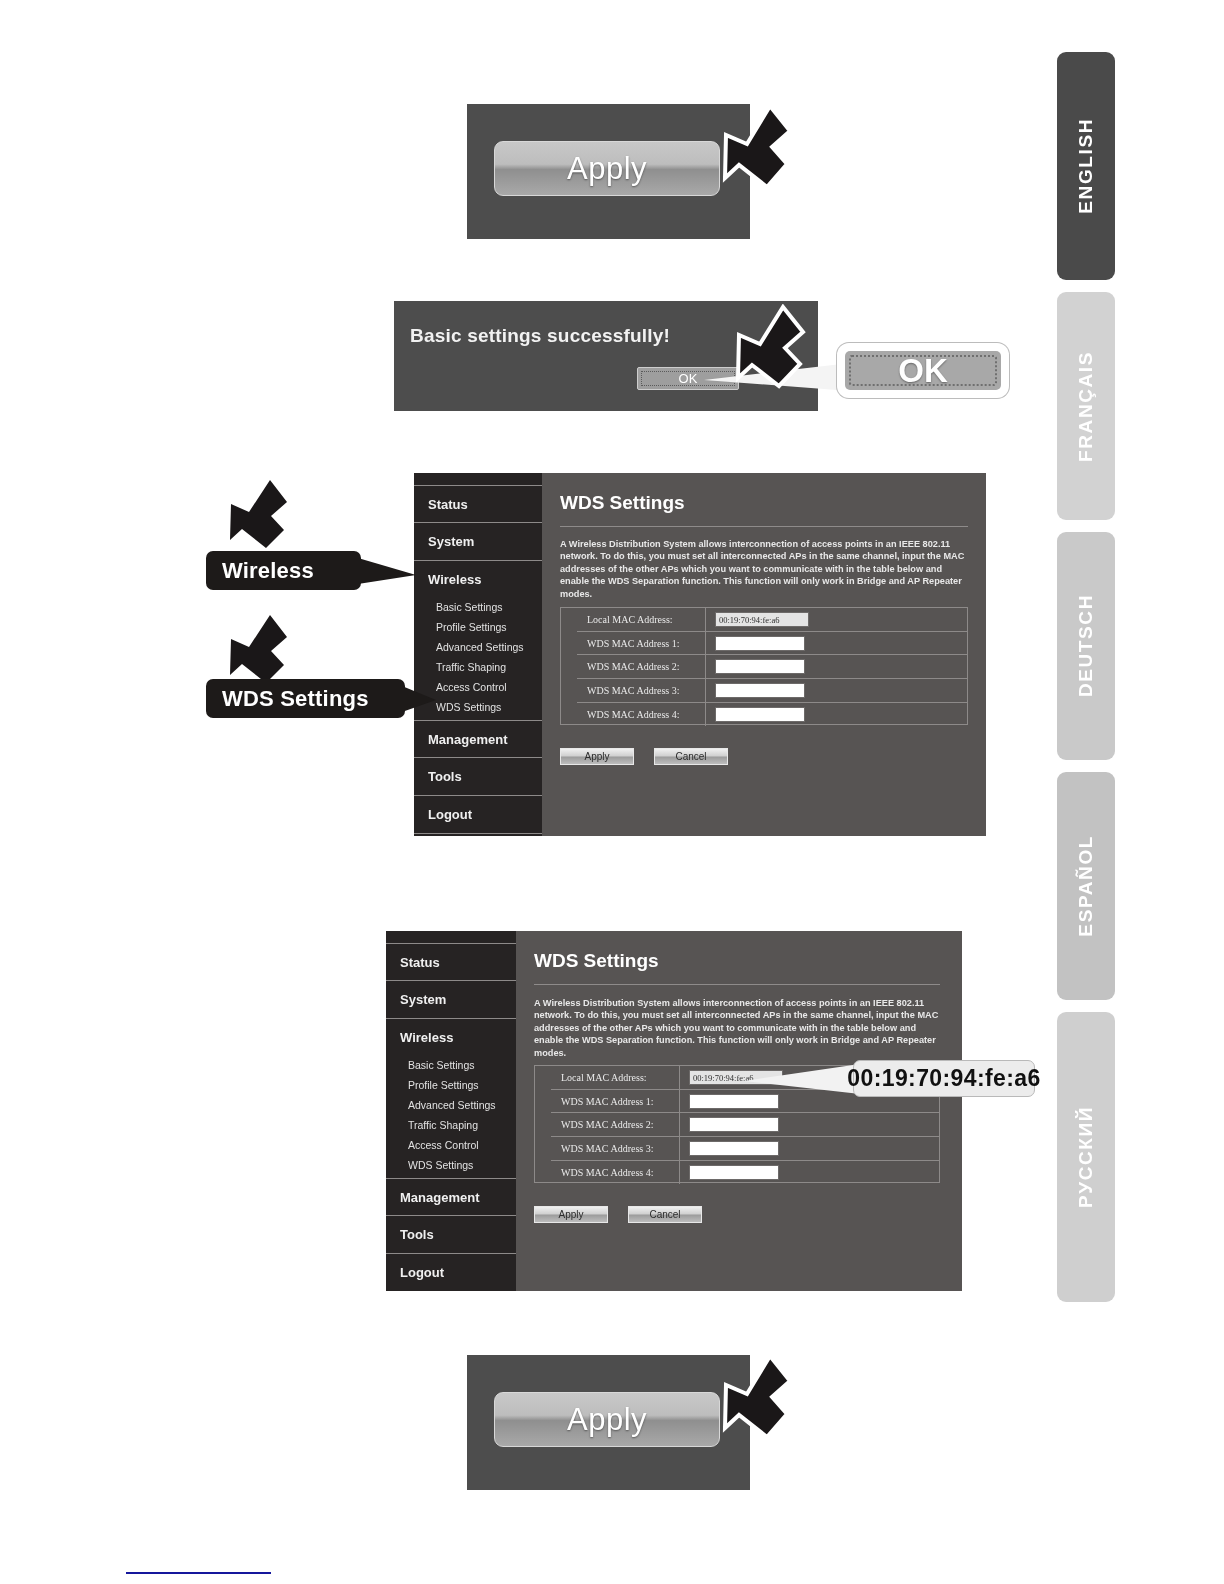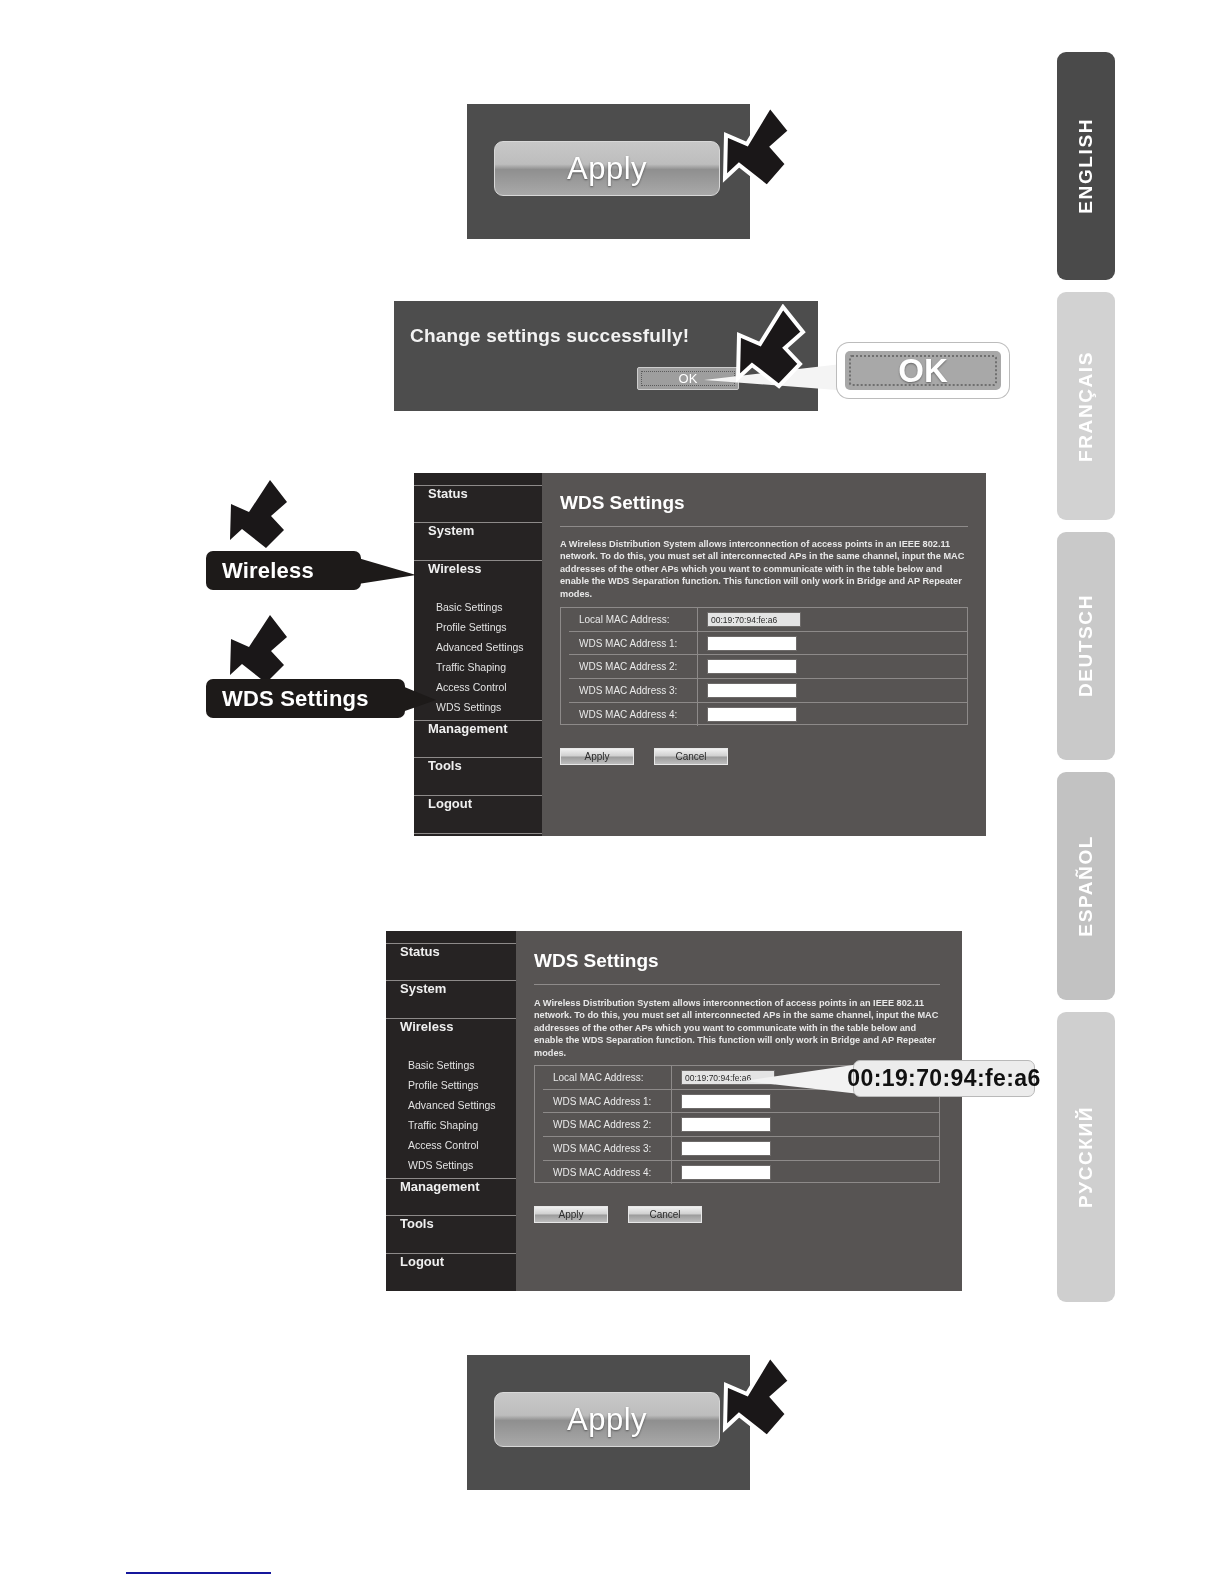--- a/index.html
+++ b/index.html
@@ -92,34 +92,34 @@
     display:flex;align-items:center;
     color:#ffffff;font-weight:bold;letter-spacing:.2px;
     padding-left:16px;box-sizing:border-box;
   }
 
   
   .ui{position:absolute;background:#575453;box-sizing:border-box;}
   .ui-side{position:absolute;left:0;top:0;bottom:0;width:0;background:#262323;}
   .side-item{
     position:absolute;left:0;right:0;color:#f0f0f0;
-    display:flex;box-sizing:border-box;
+    display:flex;align-items:center;box-sizing:border-box;
     border-bottom:1px solid #8d8a89;
   }
   .side-item.top{border-top:1px solid #8d8a89;}
   .side-main{font-weight:bold;}
   .side-sub{
     position:absolute;left:0;right:0;color:#e2e2e2;
     display:flex;align-items:center;box-sizing:border-box;
   }
   .ui-title{position:absolute;color:#ffffff;font-weight:bold;}
   .ui-rule{position:absolute;height:1px;background:#8e8b8a;}
   .ui-desc{position:absolute;color:#e8e8e8;font-weight:bold;}
   .ui-table{position:absolute;border:1px solid #8d8a89;box-sizing:border-box;}
-  .ui-row{position:absolute;left:8px;right:0;box-sizing:border-box;border-bottom:1px solid #8d8a89;}
+  .ui-row{position:absolute;left:16px;right:0;box-sizing:border-box;border-bottom:1px solid #8d8a89;font-family:Liberation Serif, serif;}
   .ui-row.last{border-bottom:none;}
   .ui-label{position:absolute;left:0;top:0;bottom:0;display:flex;align-items:center;color:#eaeaea;box-sizing:border-box;}
   .ui-divider{position:absolute;top:0;bottom:0;width:1px;background:#8d8a89;}
   .ui-input{position:absolute;background:#ffffff;border:1px solid #6d6a69;box-sizing:border-box;}
   .ui-input.readonly{background:#e4e4e4;}
   .ui-input-text{position:absolute;color:#2b2b2b;white-space:nowrap;}
   .ui-btn{
     position:absolute;
     background:linear-gradient(to bottom,#f0f0f0 0%,#cfcfcf 48%,#9b9b9b 52%,#bdbdbd 100%);
     border:1px solid #e8e8e8;
@@ -151,21 +151,21 @@
 <div class="apply-panel" style="left:467px;top:104px;width:283px;height:135px;">
   <div class="apply-btn" style="left:27px;top:37px;width:224px;height:53px;">
     <span>Apply</span>
   </div>
 </div>
 <svg class="abs" style="left:693px;top:103px;" width="100" height="88" viewBox="0 0 100 88">
   <polygon points="77,3 97,28 79,44 94,61 74,84 46,62 32,75 33,32 54,41" fill="#1a1718" stroke="#ffffff" stroke-width="4"></polygon>
 </svg>
 
 <div class="dialog" style="left:394px;top:301px;width:424px;height:110px;">
-  <div class="dialog-msg" style="left:16px;top:24px;">Change settings successfully!</div>
+  <div class="dialog-msg" style="left:16px;top:24px;">Basic settings successfully!</div>
   <div class="dialog-ok" style="left:243px;top:66px;width:100px;height:21px;">
     <span>OK</span>
   </div>
 </div>
 
 <svg class="abs" style="left:700px;top:355px;" width="150" height="44" viewBox="0 0 150 44">
   <polygon points="150,8 150,36 4,25" fill="#f4f4f4"></polygon>
 </svg>
 <svg class="abs" style="left:707px;top:304px;" width="100" height="86" viewBox="0 0 100 86">
   <polygon points="76,3 96,28 78,44 93,60 72,82 45,61 31,74 32,31 53,40" fill="#1a1718" stroke="#ffffff" stroke-width="4"></polygon>

